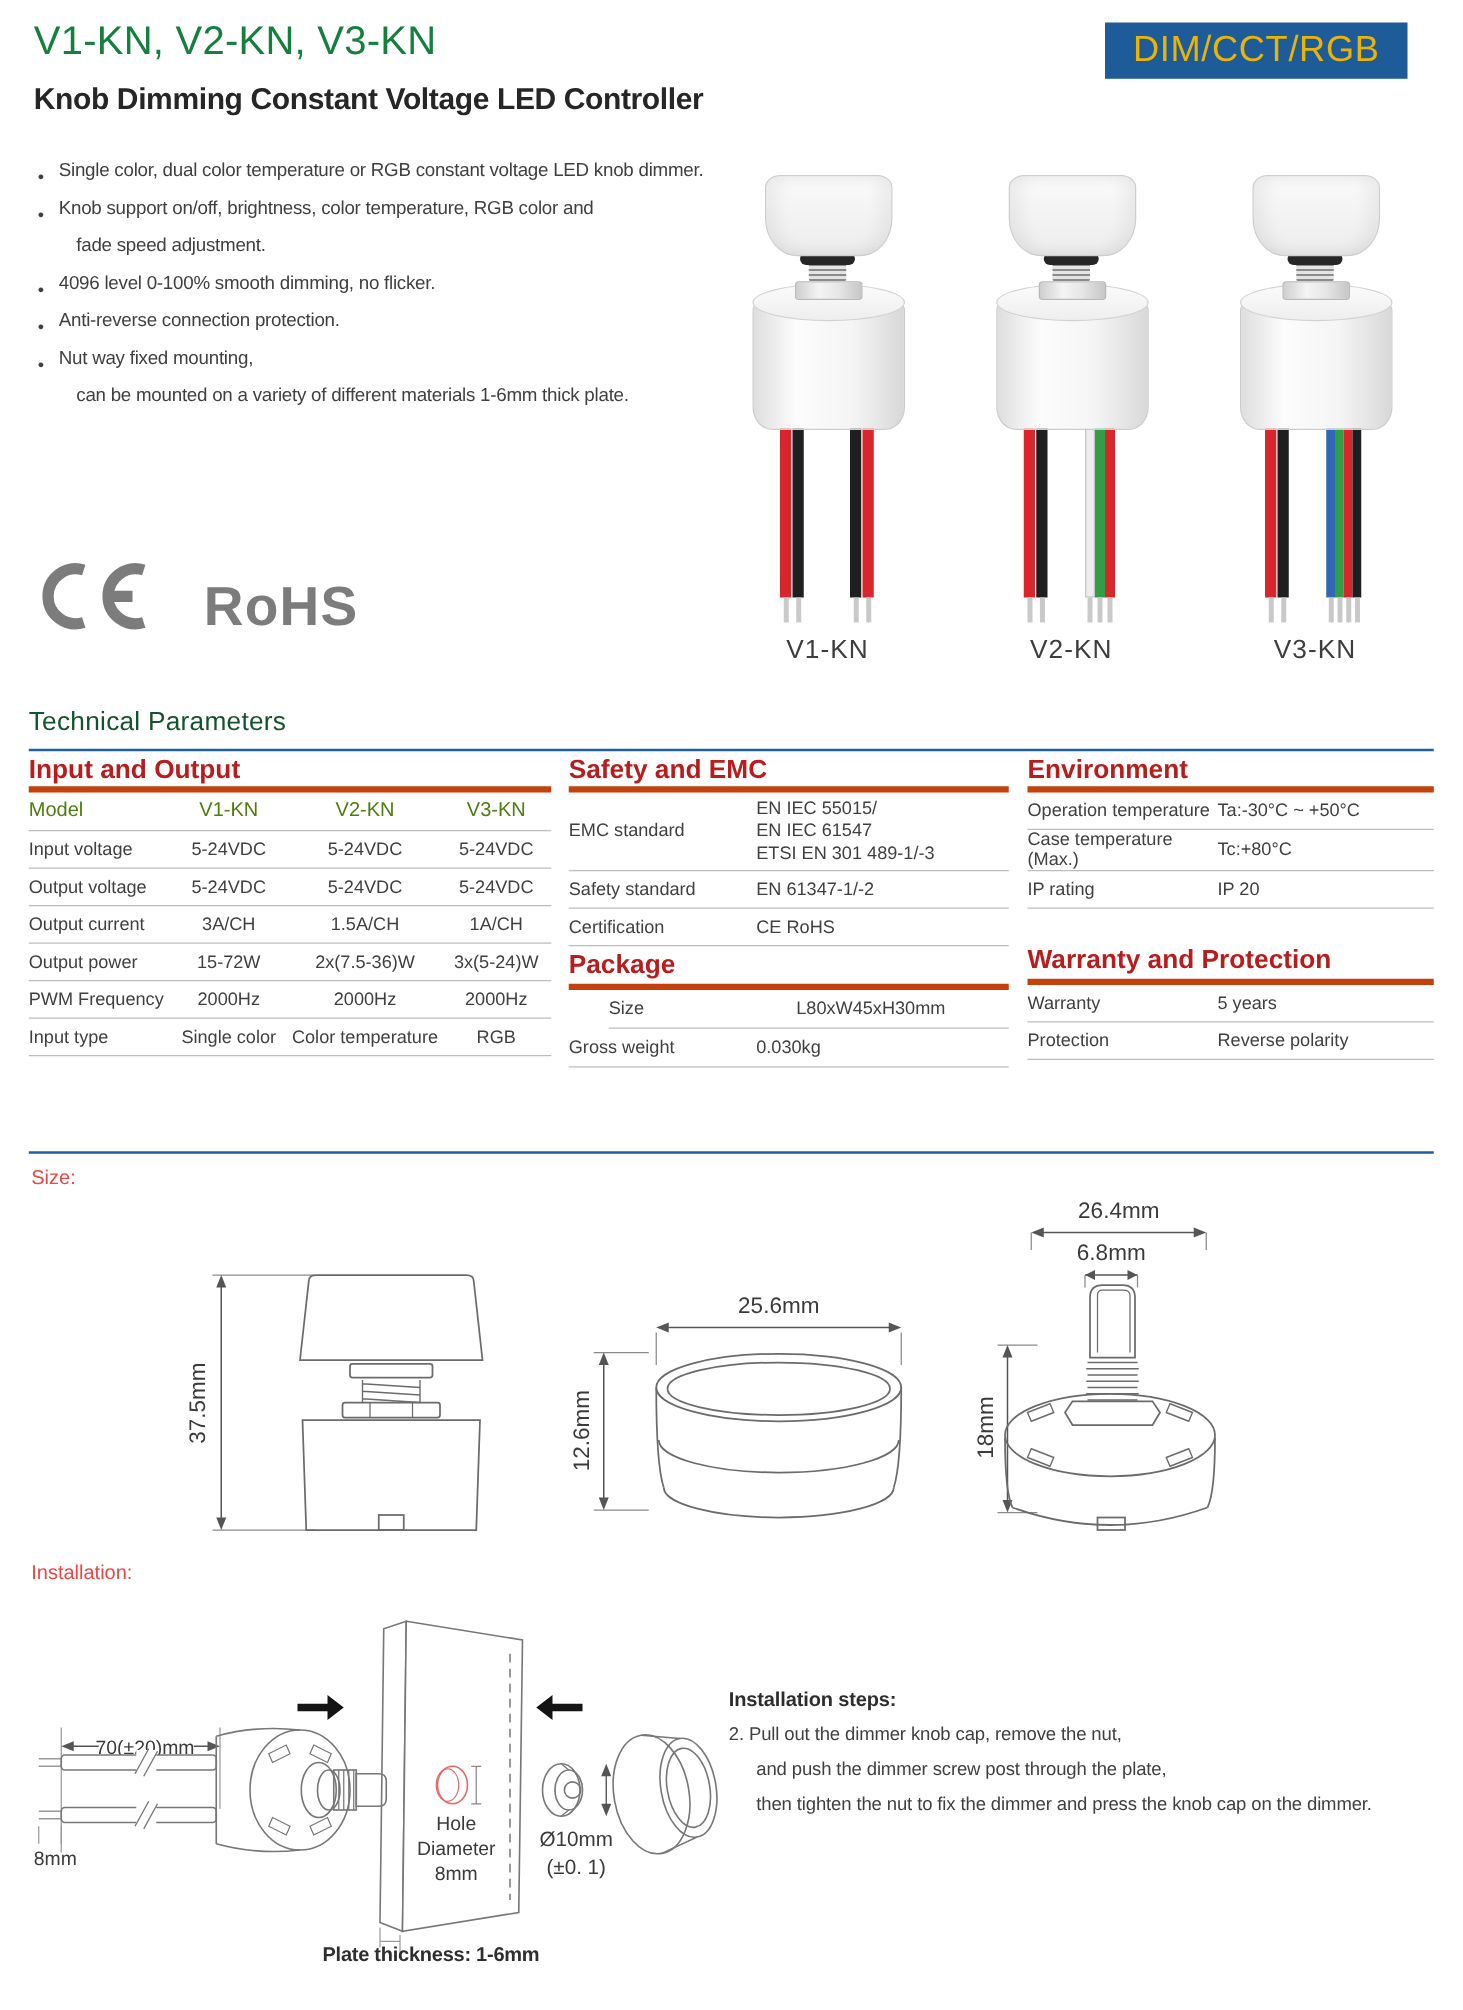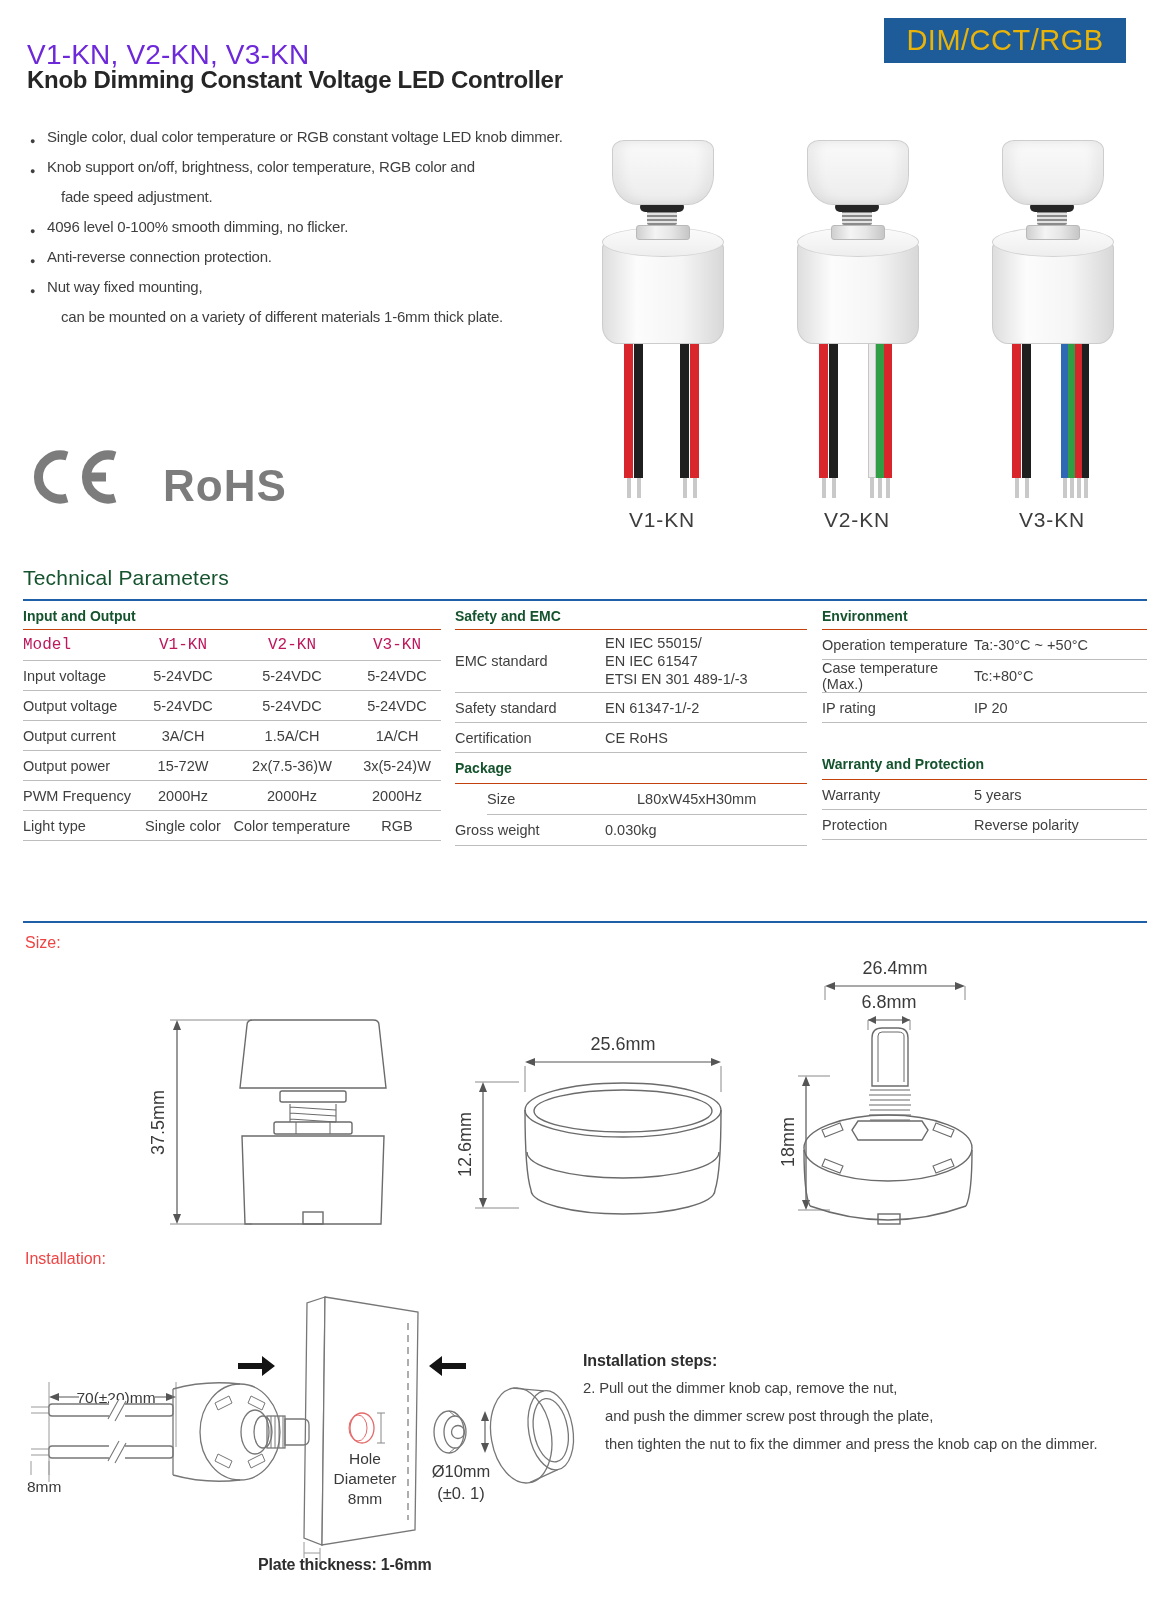--- a/index.html
+++ b/index.html
@@ -1,21 +1,21 @@
 <!DOCTYPE html>
 <html><head>
 <meta charset="utf-8">
 <style>
   html,body { margin:0; padding:0; background:#ffffff; }
   .page {
     position:relative; width:1170px; height:1608px; background:#fff;
     font-family:"Liberation Sans", sans-serif; color:#3f3f3f; overflow:hidden;
   }
   
-  .title { position:absolute; left:27px; top:14px; font-size:28px; color:#6d28d9; letter-spacing:0.2px;margin-top:25px; }
+  .title { position:absolute; left:27px; top:14px; font-size:32px; color:#15803d; letter-spacing:0.2px; }
   .badge { position:absolute; left:884px; top:18px; width:242px; height:45px; background:#1d5c99;
            color:#eab308; font-size:29px; display:flex; align-items:center; justify-content:center; letter-spacing:0.5px; }
   .subtitle { position:absolute; left:27px; top:66px; font-size:24px; font-weight:bold; color:#262626; letter-spacing:-0.3px; }
   
   .features { position:absolute; left:30px; top:128px; width:560px; font-size:15px; letter-spacing:-0.2px; }
   .feat { position:relative; padding-left:17px; margin-bottom:12px; line-height:18px; white-space:nowrap; }
   .feat.b::before { content:"●"; position:absolute; left:0; top:4px; font-size:9px; color:#3f3f3f; }
   .feat.cont { padding-left:31px; }
   
   .certs { position:absolute; left:25px; top:448px; display:flex; align-items:flex-end; gap:38px; }
@@ -44,26 +44,26 @@
   .plabel { position:absolute; top:368px; width:100%; text-align:center; font-size:21px; color:#3d3d3d; letter-spacing:0.8px; }
   
   .sec-title { position:absolute; left:23px; font-size:21px; color:#14532d; letter-spacing:0.2px; }
   .sec-rule { position:absolute; left:23px; width:1124px; height:2px; background:#1f5fa8; }
   .mini-label { position:absolute; font-size:16px; color:#ef4444; }
   
   .tcol { position:absolute; top:605px; font-size:14.5px; }
   .tcol1 { left:23px;  width:418px; }
   .tcol2 { left:455px; width:352px; }
   .tcol3 { left:822px; width:325px; }
-  .thead { font-weight:bold; color:#14532d; font-size:14px; height:24px; line-height:22px; border-bottom:1px solid #c2410c; }
+  .thead { font-weight:bold; color:#b91c1c; font-size:21px; height:24px; line-height:22px; border-bottom:5px solid #c2410c; }
   .trow  { display:flex; align-items:center; min-height:29px; border-bottom:1px solid #bdbdbd; }
   .trow .cl { width:112px; }
   .trow .cv { text-align:center; }
   .cv.v1 { width:96px; } .cv.v2 { width:122px; } .cv.v3 { width:88px; }
-  .model-row { font-size:16px; color:#be185d; min-height:30px;font-family:Liberation Mono, monospace; }
+  .model-row { font-size:16px; color:#4d7c0f; min-height:30px; }
   .c2l { width:150px; flex:none; } .c2v { flex:1; }
   .c3l { width:152px; flex:none; } .c3v { flex:1; }
   .tall { min-height:62px; }
   .tall .c2v div { line-height:18px; }
   .tspacer { height:26px; }
   
   svg text { font-family:"Liberation Sans", sans-serif; fill:#3a3a3a; }
   .draw { position:absolute; }
   
   .steps { position:absolute; left:583px; top:1352px; width:580px; font-size:14.8px; letter-spacing:-0.1px; }
@@ -183,21 +183,21 @@
       <div class="cv v2">2x(7.5-36)W</div>
       <div class="cv v3">3x(5-24)W</div>
     </div>
     <div class="trow">
       <div class="cl">PWM Frequency</div>
       <div class="cv v1">2000Hz</div>
       <div class="cv v2">2000Hz</div>
       <div class="cv v3">2000Hz</div>
     </div>
     <div class="trow">
-      <div class="cl">Light type</div>
+      <div class="cl">Input type</div>
       <div class="cv v1">Single color</div>
       <div class="cv v2">Color temperature</div>
       <div class="cv v3">RGB</div>
     </div>
   </div>
 
   <div class="tcol tcol2">
     <div class="thead">Safety and EMC</div>
     <div class="trow tall">
       <div class="c2l">EMC standard</div>

